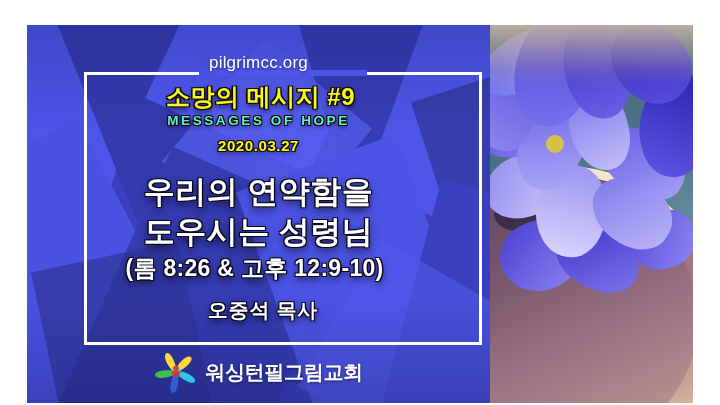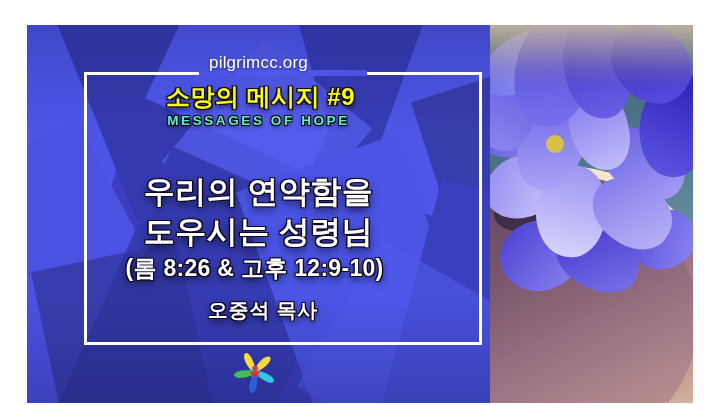--- a/index.html
+++ b/index.html
@@ -303,20 +303,21 @@
     <div class="frame"></div>
 
     <div class="content">
 
       <div class="url">pilgrimcc.org</div>
 
       <div class="series-title">소망의 메시지 #9</div>
 
       <div class="series-sub">MESSAGES OF HOPE</div>
 
+      <div class="date">2020.03.27</div>
 
       <div class="sermon-line sermon-line-2">도우시는 성령님</div>
 
       <div class="sermon-line sermon-line-1">우리의 연약함을</div>
 
       <div class="scripture">(롬 8:26 &amp; 고후 12:9-10)</div>
 
       <div class="speaker">오중석 목사</div>
 
       <div class="logo">
@@ -339,20 +340,21 @@
                 <path d="M0,-8 C10,-26 26,-40 34,-34 C40,-28 26,-12 8,-2 Z" fill="#ffd93b"></path>
               </g>
               <circle cx="0" cy="-6" r="7.5" fill="#35a8dd"></circle>
               <circle cx="0" cy="-9" r="5.5" fill="#e8342c"></circle>
               <path d="M-3,-4 L3,-4 L9,10 L4,12 L0,3 L-4,12 L-9,10 Z" fill="#e8342c"></path>
               <path d="M-11,0 L11,0 L9,5 L-9,5 Z" fill="#e8342c"></path>
             </g>
           </svg>
         </span>
         <span class="logo-text">
+          <span class="logo-kr">워싱턴필그림교회</span>
         </span>
       </div>
 
     </div>
   <div style="position: absolute; left: 172px; top: 45px; width: 168px; height: 6px; z-index: 5; background: linear-gradient(90deg, rgb(74, 82, 226) 0%, rgb(79, 88, 238) 40%, rgb(74, 82, 226) 100%);"></div>
       <div style="position: absolute; left: 172px; top: 44px; width: 168px; height: 9px; z-index: 5; background: transparent;"></div>
     </div>
 </div>
 
 </body></html>

